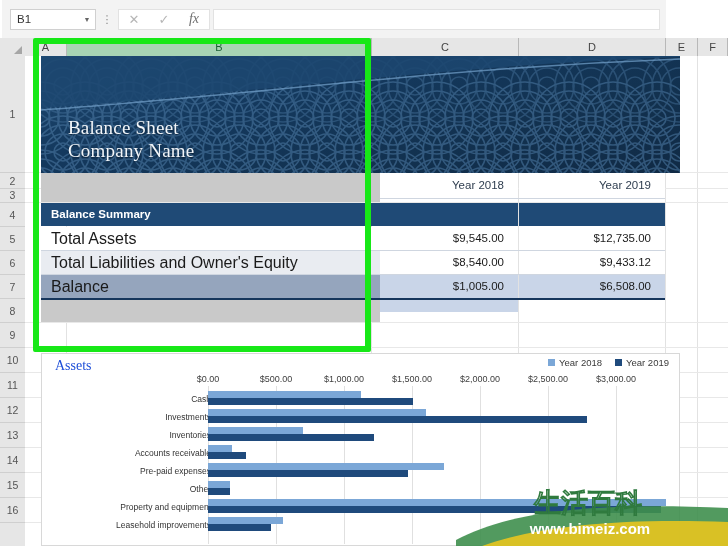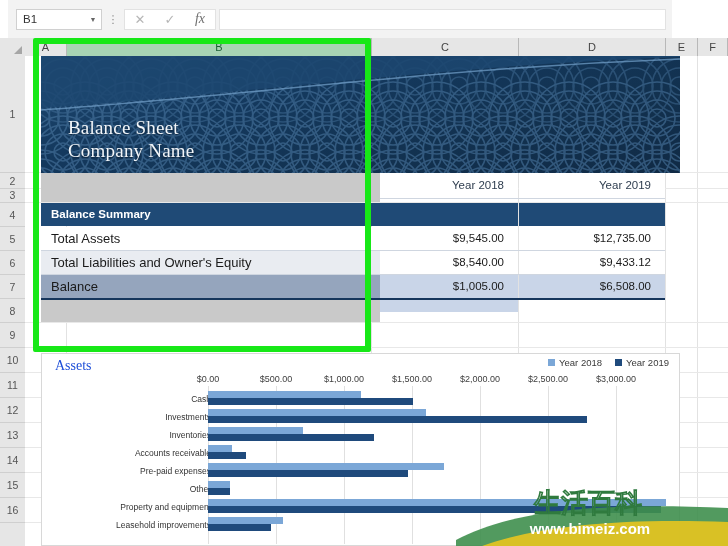--- a/index.html
+++ b/index.html
@@ -6,21 +6,21 @@
   body{
     width:728px;height:546px;overflow:hidden;
     font-family:"Liberation Sans", sans-serif;
     background:#ffffff;
     -webkit-font-smoothing:antialiased;
   }
   #app{position:relative;width:728px;height:546px;}
 
   
   .formula-bar{
-    position:absolute;left:8px;top:0;width:664px;height:38px;
+    position:absolute;left:2px;top:0;width:664px;height:38px;
     background:#f3f3f3;
     border-bottom:1px solid #d9d9d9;
     display:flex;align-items:center;
   }
   .namebox{
     margin-left:8px;width:86px;height:21px;background:#ffffff;
     border:1px solid #d0d0d0;display:flex;align-items:center;
     box-sizing:border-box;
   }
   .namebox .nbtext{
@@ -102,21 +102,21 @@
     line-height:25px;
   }
   .bgray{background:#c9c9c9;}
   .bwhite{background:#ffffff;}
   .summary{
     background:#1f4a76;color:#ffffff;font-size:11.5px;font-weight:bold;
     padding-left:10px;line-height:23px;
   }
   .summaryC{background:#1f4a76;}
   .rowlabel{
-    font-size:13px;color:#1a1a1a;padding-left:10px;line-height:23px;
+    font-size:16px;color:#1a1a1a;padding-left:10px;line-height:23px;
   }
   .r-odd{background:#ffffff;}
   .r-even{background:#e9ecf1;}
   .r-bal{background:#c9d5e8;}
   .r-bal-b{background:#95a5bd;}
   .val{
     font-size:11.5px;color:#1a1a1a;text-align:right;padding-right:14px;line-height:23px;
   }
   .sep{position:absolute;height:1px;background:#cfd6e0;}
   .darkline{position:absolute;height:2px;background:#16365c;}

